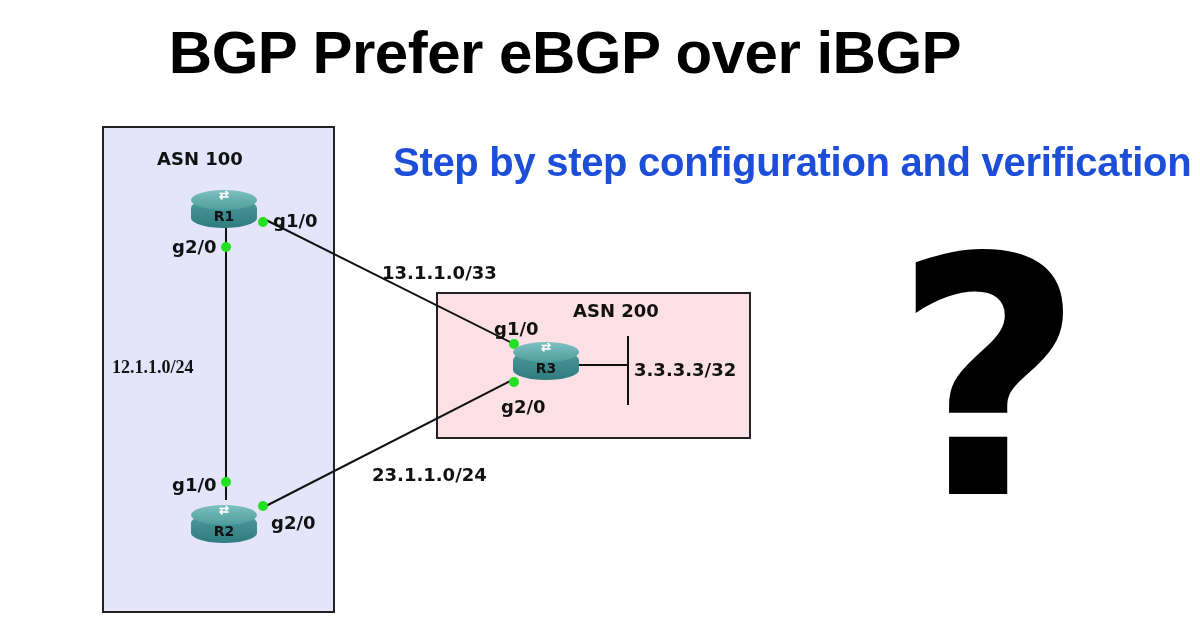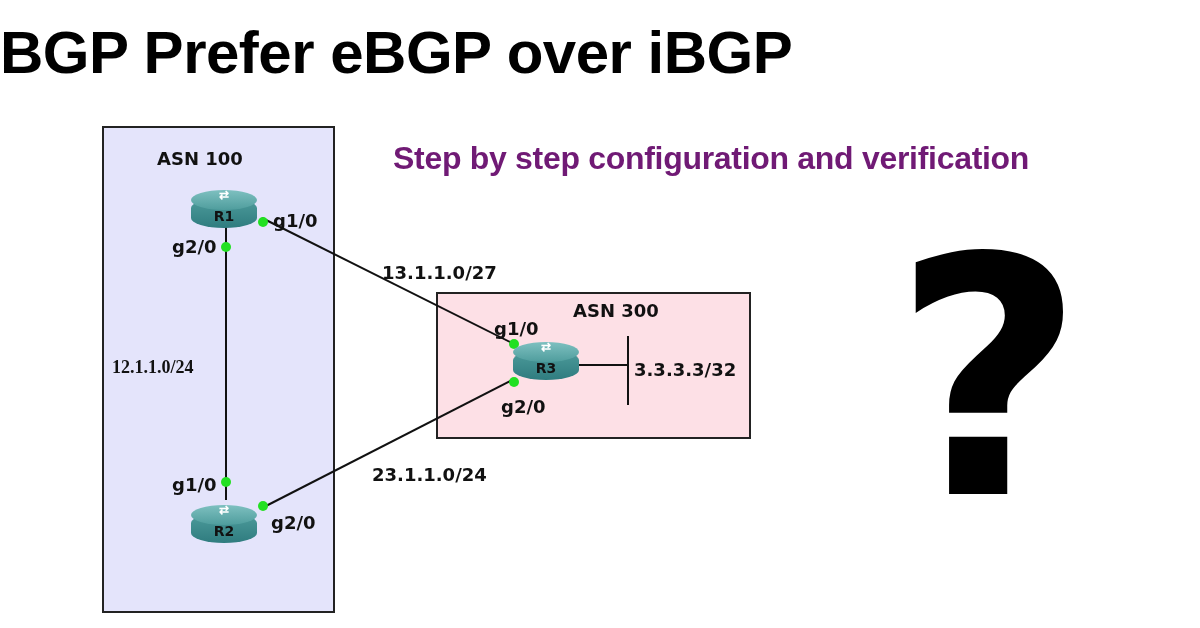--- a/index.html
+++ b/index.html
@@ -1,21 +1,21 @@
 <!DOCTYPE html>
 <html><head>
 <meta charset="utf-8">
 <style>
   html, body { margin:0; padding:0; }
   body { width:1200px; height:628px; background:#ffffff; position:relative; overflow:hidden;
          font-family:"Liberation Sans", sans-serif; }
-  .title { position:absolute; left:0; top:18px; width:1130px; 
+  .title { position:absolute; left:0; top:18px; width:1130px; text-align:center;
            font-size:60px; font-weight:bold; color:#000; letter-spacing:-0.5px; }
-  .subtitle { position:absolute; left:393px; top:140px; font-size:32px; font-weight:bold;
-              color:#701a75; letter-spacing:-0.3px; }
+  .subtitle { position:absolute; left:393px; top:140px; font-size:40px; font-weight:bold;
+              color:#1d4ed8; letter-spacing:-0.3px; }
   .asn-box { position:absolute; border:2px solid #222; }
   .asn100 { left:102px; top:126px; width:229px; height:483px; background:#e4e4fb; }
   .asn300 { left:436px; top:292px; width:311px; height:143px; background:#fde0e6; }
   .lbl { position:absolute; font-family:"DejaVu Sans", sans-serif; font-weight:bold;
          font-size:18px; color:#111; white-space:nowrap; }
   svg.diagram { position:absolute; left:0; top:0; }
   .router { position:absolute; width:66px; height:40px; }
   .router .body { position:absolute; left:0; top:8px; width:66px; height:30px;
                   background:linear-gradient(#4e9c9c,#2f7c7f); border-radius:33px/10px; }
   .router .top { position:absolute; left:0; top:0; width:66px; height:20px;
@@ -44,21 +44,21 @@
   <line x1="628" y1="336" x2="628" y2="405" stroke="#111" stroke-width="2"></line>
   <circle cx="263" cy="222" r="5" fill="#22e022"></circle>
   <circle cx="226" cy="247" r="5" fill="#22e022"></circle>
   <circle cx="226" cy="482" r="5" fill="#22e022"></circle>
   <circle cx="263" cy="506" r="5" fill="#22e022"></circle>
   <circle cx="514" cy="344" r="5" fill="#22e022"></circle>
   <circle cx="514" cy="382" r="5" fill="#22e022"></circle>
 </svg>
 
 <div class="lbl" style="left:157px;top:148px;">ASN 100</div>
-<div class="lbl" style="left:573px;top:300px;">ASN 300</div>
+<div class="lbl" style="left:573px;top:300px;">ASN 200</div>
 
 <div class="router" style="left:191px;top:190px;">
   <div class="body"></div>
   <div class="top"></div>
   <div class="arrows">⇄</div>
   <div class="rname">R1</div>
 </div>
 <div class="router" style="left:191px;top:505px;">
   <div class="body"></div>
   <div class="top"></div>
@@ -72,18 +72,18 @@
   <div class="rname">R3</div>
 </div>
 
 <div class="lbl" style="left:273px;top:210px;">g1/0</div>
 <div class="lbl" style="left:172px;top:236px;">g2/0</div>
 <div class="lbl" style="left:172px;top:474px;">g1/0</div>
 <div class="lbl" style="left:271px;top:512px;">g2/0</div>
 <div class="lbl" style="left:494px;top:318px;">g1/0</div>
 <div class="lbl" style="left:501px;top:396px;">g2/0</div>
 
-<div class="lbl" style="left:382px;top:262px;">13.1.1.0/27</div>
+<div class="lbl" style="left:382px;top:262px;">13.1.1.0/33</div>
 <div class="lbl" style="left:112px;top:357px;font-family:Liberation Serif, serif;">12.1.1.0/24</div>
 <div class="lbl" style="left:372px;top:464px;">23.1.1.0/24</div>
 <div class="lbl" style="left:634px;top:359px;">3.3.3.3/32</div>
 
 <div class="qmark">?</div>
 
 </body></html>

